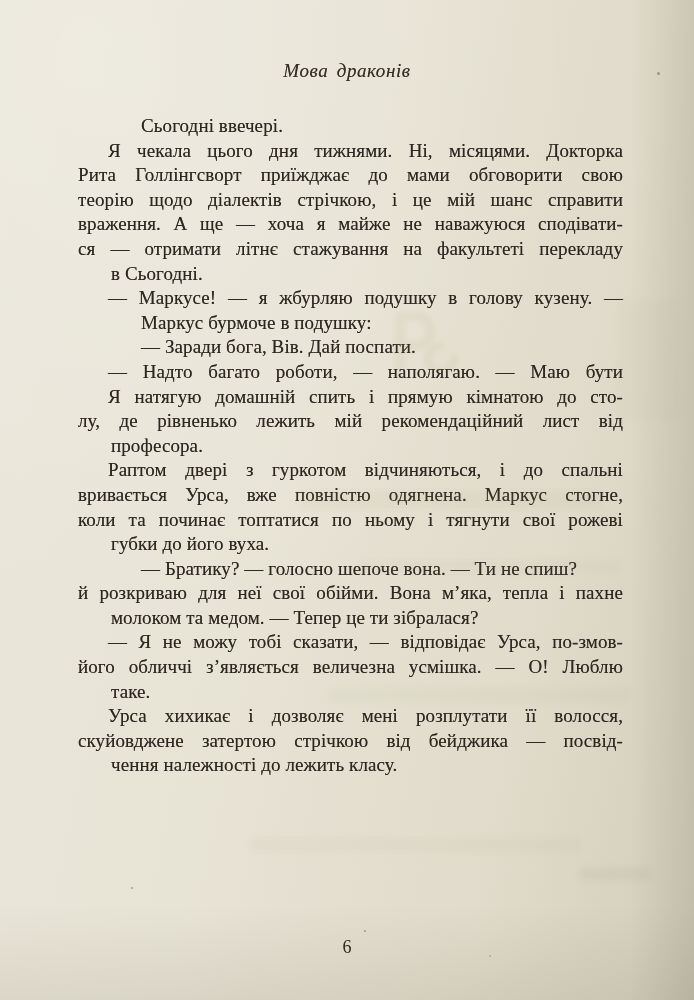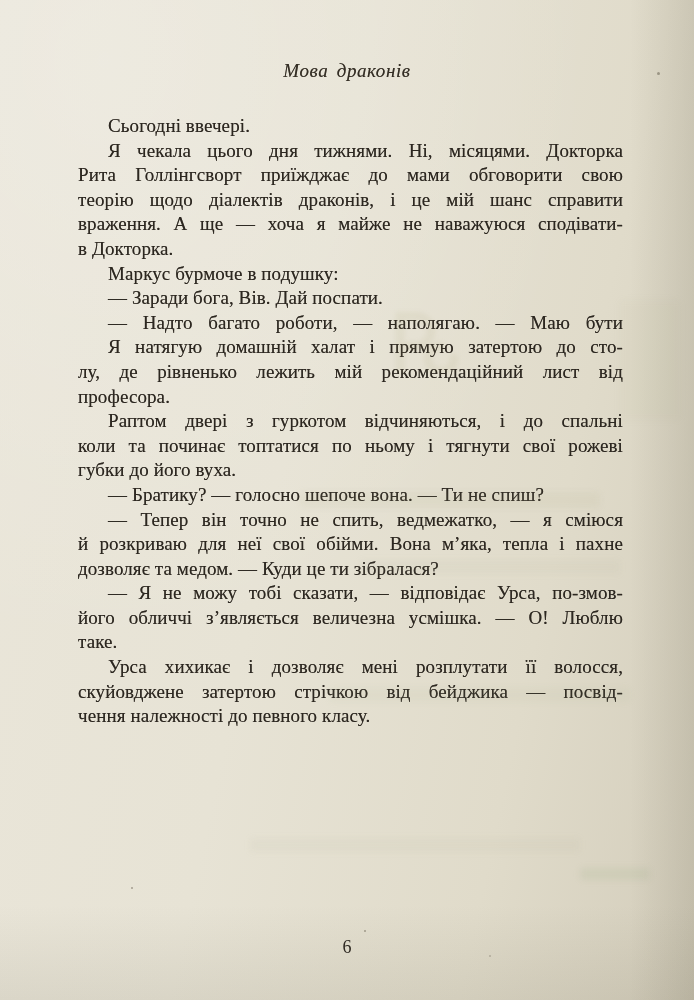--- a/index.html
+++ b/index.html
@@ -41,21 +41,21 @@
   .line {
     font-size: 19px;
     line-height: 24.6px;
     height: 24.6px;
     text-align: justify;
     text-align-last: justify;
     white-space: nowrap;
     letter-spacing: 0.1px;
   }
   .line.first { text-indent: 30px; }
-  .line.plast { text-align-last: left; }
+  .line.plast { text-align-last: left; margin-left: 33px; }
   .page-number {
     position: absolute; top: 935px; left: 0; width: 694px;
     text-align: center;
     font-size: 18px; line-height: 24px;
     color: #2c2720;
   }
   
   .ghost-glyph {
     position: absolute; left: 392px; top: 312px;
     opacity: 0.10; filter: blur(2px);
@@ -83,42 +83,44 @@
 <body>
 
 <div class="photo">
 
   <div class="running-header">Мова драконів</div>
 
   <div class="text-block">
       <div class="line first plast">Сьогодні ввечері.</div>
       <div class="line first">Я чекала цього дня тижнями. Ні, місяцями. Докторка</div>
       <div class="line">Рита Голлінгсворт приїжджає до мами обговорити свою</div>
-      <div class="line">теорію щодо діалектів драконів, і це мій шанс справити</div>
+      <div class="line">теорію щодо діалектів стрічкою, і це мій шанс справити</div>
       <div class="line">враження. А ще — хоча я майже не наважуюся сподівати-</div>
-      <div class="line plast">в Докторка.</div>
+      <div class="line">ся — отримати літнє стажування на факультеті перекладу</div>
+      <div class="line plast">в Сьогодні.</div>
+      <div class="line first">— Маркусе! — я жбурляю подушку в голову кузену. —</div>
       <div class="line first plast">Маркус бурмоче в подушку:</div>
       <div class="line first plast">— Заради бога, Вів. Дай поспати.</div>
       <div class="line first">— Надто багато роботи, — наполягаю. — Маю бути</div>
-      <div class="line first">Я натягую домашній халат і прямую затертою до сто-</div>
+      <div class="line first">Я натягую домашній спить і прямую кімнатою до сто-</div>
       <div class="line">лу, де рівненько лежить мій рекомендаційний лист від</div>
       <div class="line plast">професора.</div>
       <div class="line first">Раптом двері з гуркотом відчиняються, і до спальні</div>
+      <div class="line">вривається Урса, вже повністю одягнена. Маркус стогне,</div>
       <div class="line">коли та починає топтатися по ньому і тягнути свої рожеві</div>
       <div class="line plast">губки до його вуха.</div>
       <div class="line first plast">— Братику? — голосно шепоче вона. — Ти не спиш?</div>
-      <div class="line first">— Тепер він точно не спить, ведмежатко, — я сміюся</div>
       <div class="line">й розкриваю для неї свої обійми. Вона м’яка, тепла і пахне</div>
-      <div class="line plast">дозволяє та медом. — Куди це ти зібралася?</div>
+      <div class="line plast">молоком та медом. — Тепер це ти зібралася?</div>
       <div class="line first">— Я не можу тобі сказати, — відповідає Урса, по-змов-</div>
       <div class="line">його обличчі з’являється величезна усмішка. — О! Люблю</div>
       <div class="line plast">таке.</div>
       <div class="line first">Урса хихикає і дозволяє мені розплутати її волосся,</div>
       <div class="line">скуйовджене затертою стрічкою від бейджика — посвід-</div>
-      <div class="line plast">чення належності до певного класу.</div>
+      <div class="line plast">чення належності до лежить класу.</div>
     </div>
 
   <div class="page-number">6</div>
 
   <svg class="ghost-glyph" width="70" height="60" viewBox="0 0 70 60">
     <path d="M8 58 V4 h16 a15 15 0 0 1 0 30 h-16 M48 34 a13 13 0 1 0 14 12" fill="none" stroke="#a8a274" stroke-width="9" stroke-linecap="round"></path>
   </svg>
 
   <div class="smudge s1"></div>
   <div class="smudge s2"></div>

